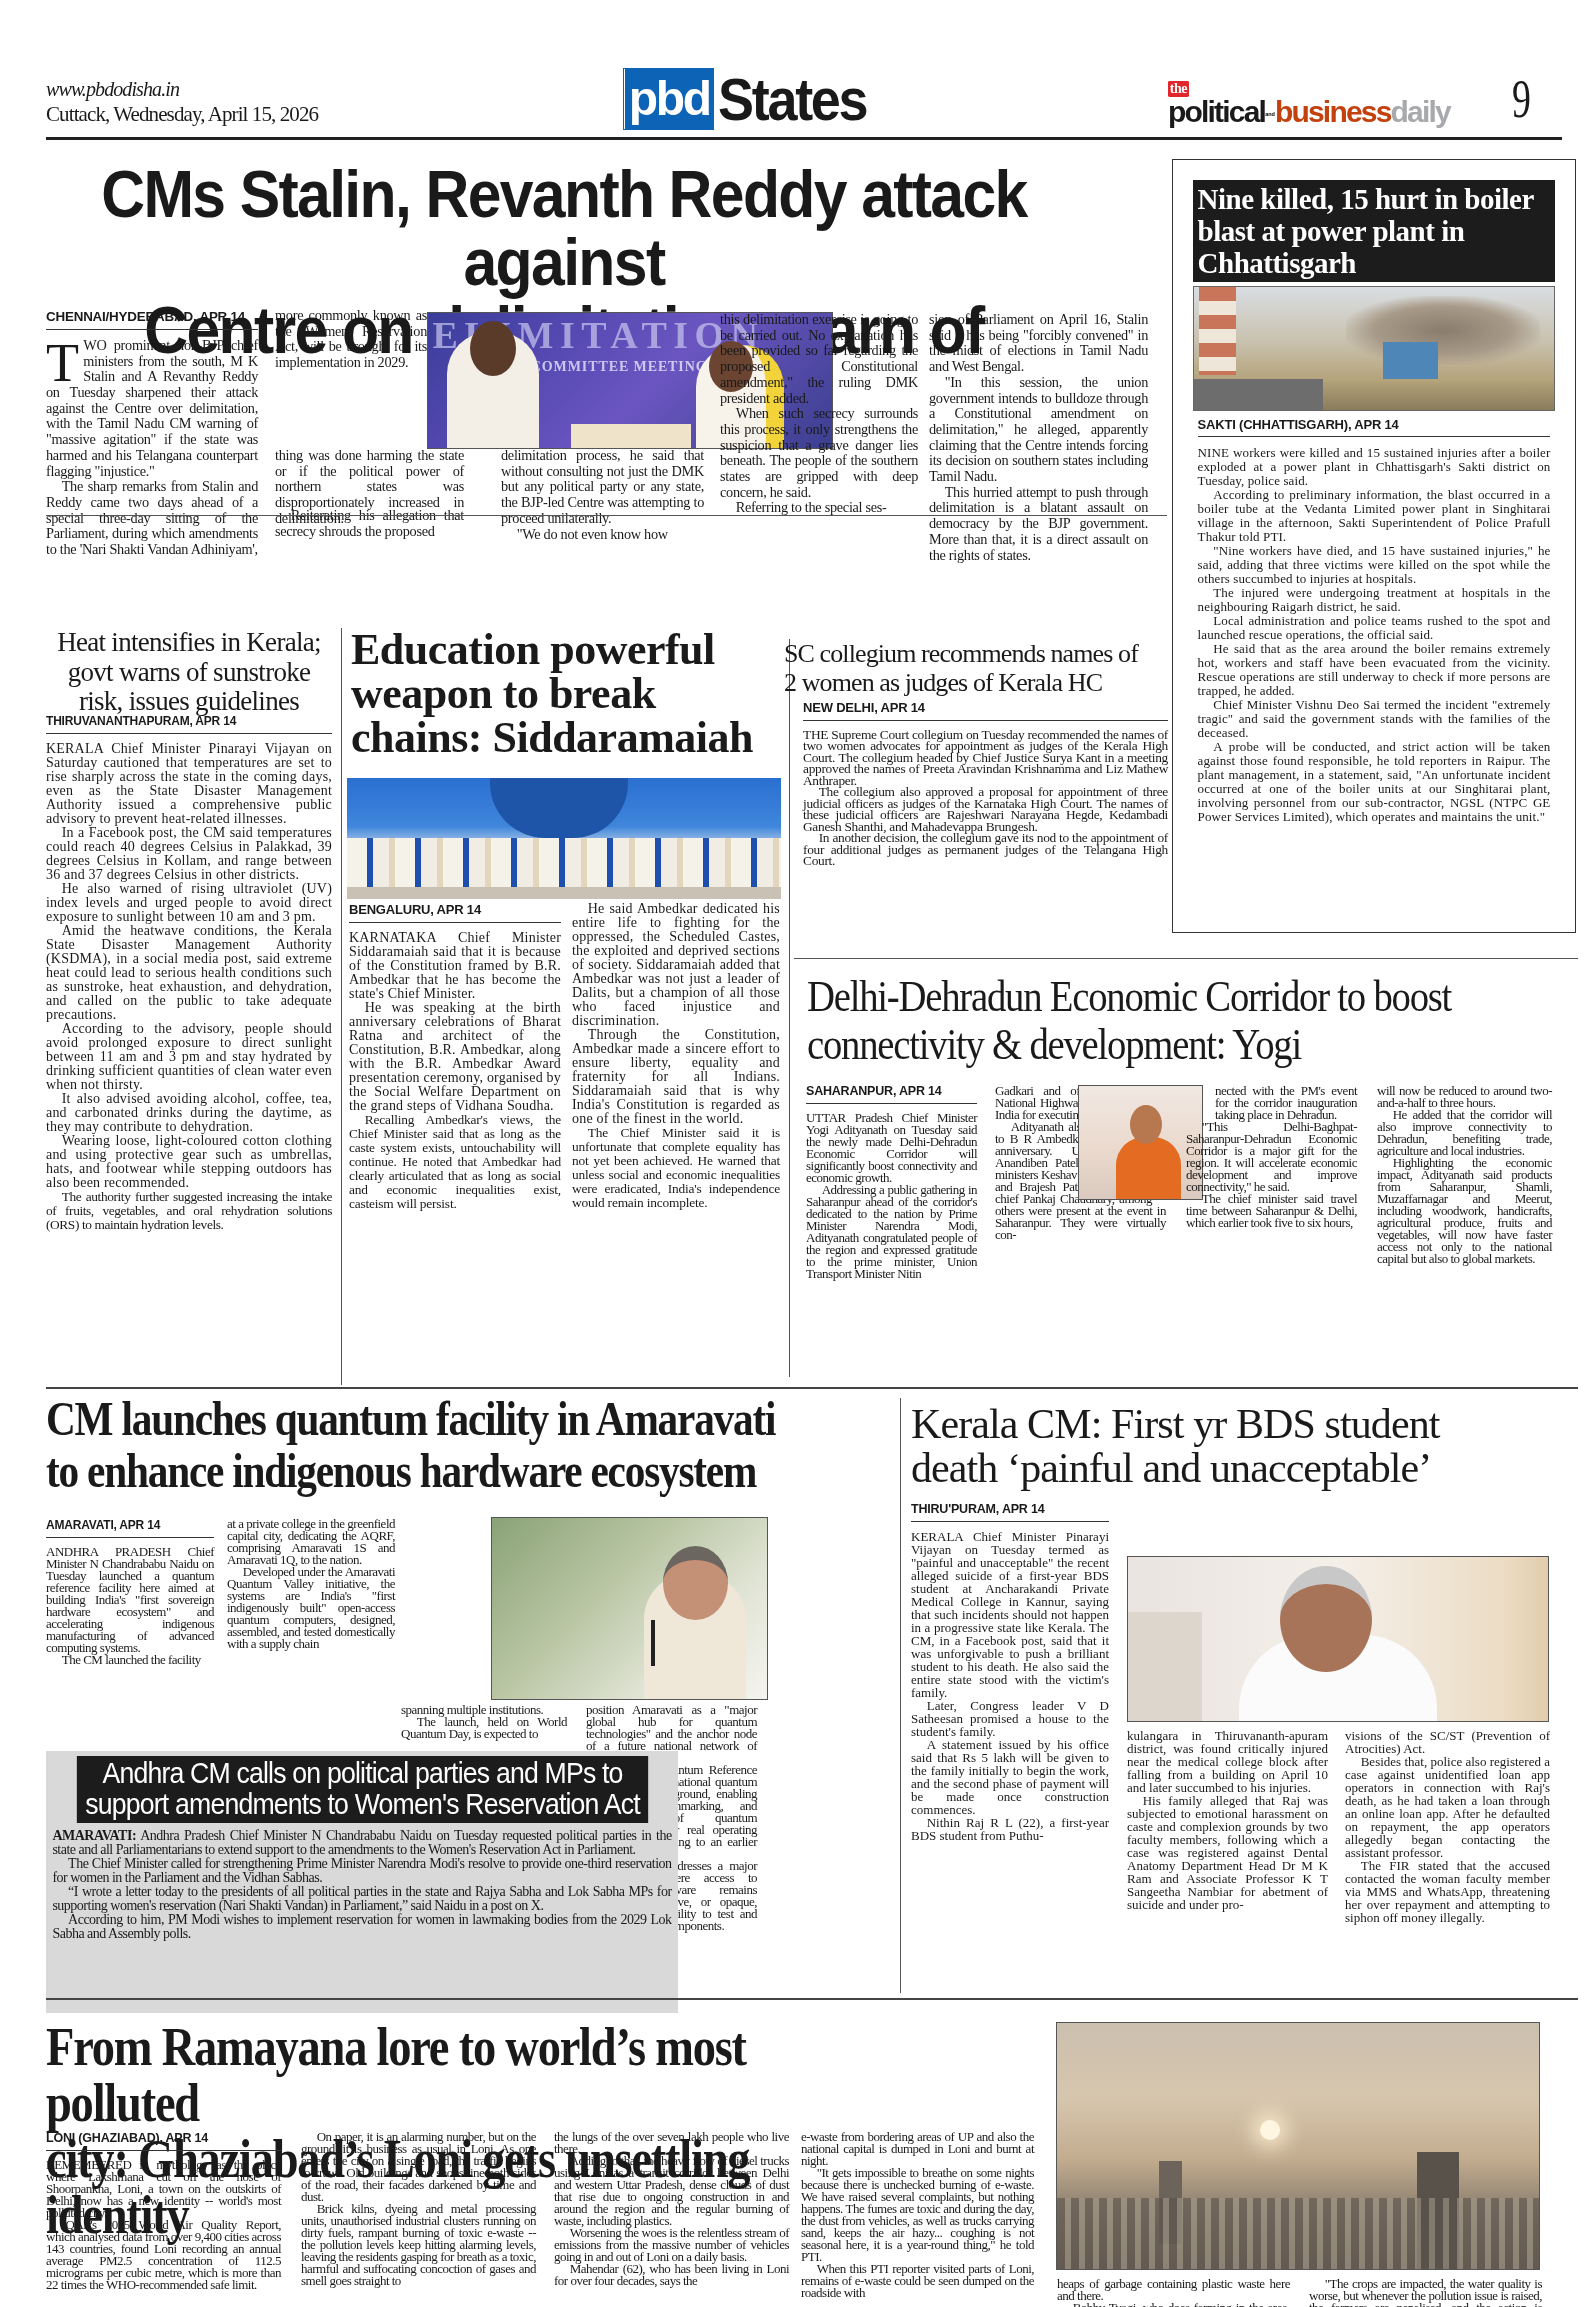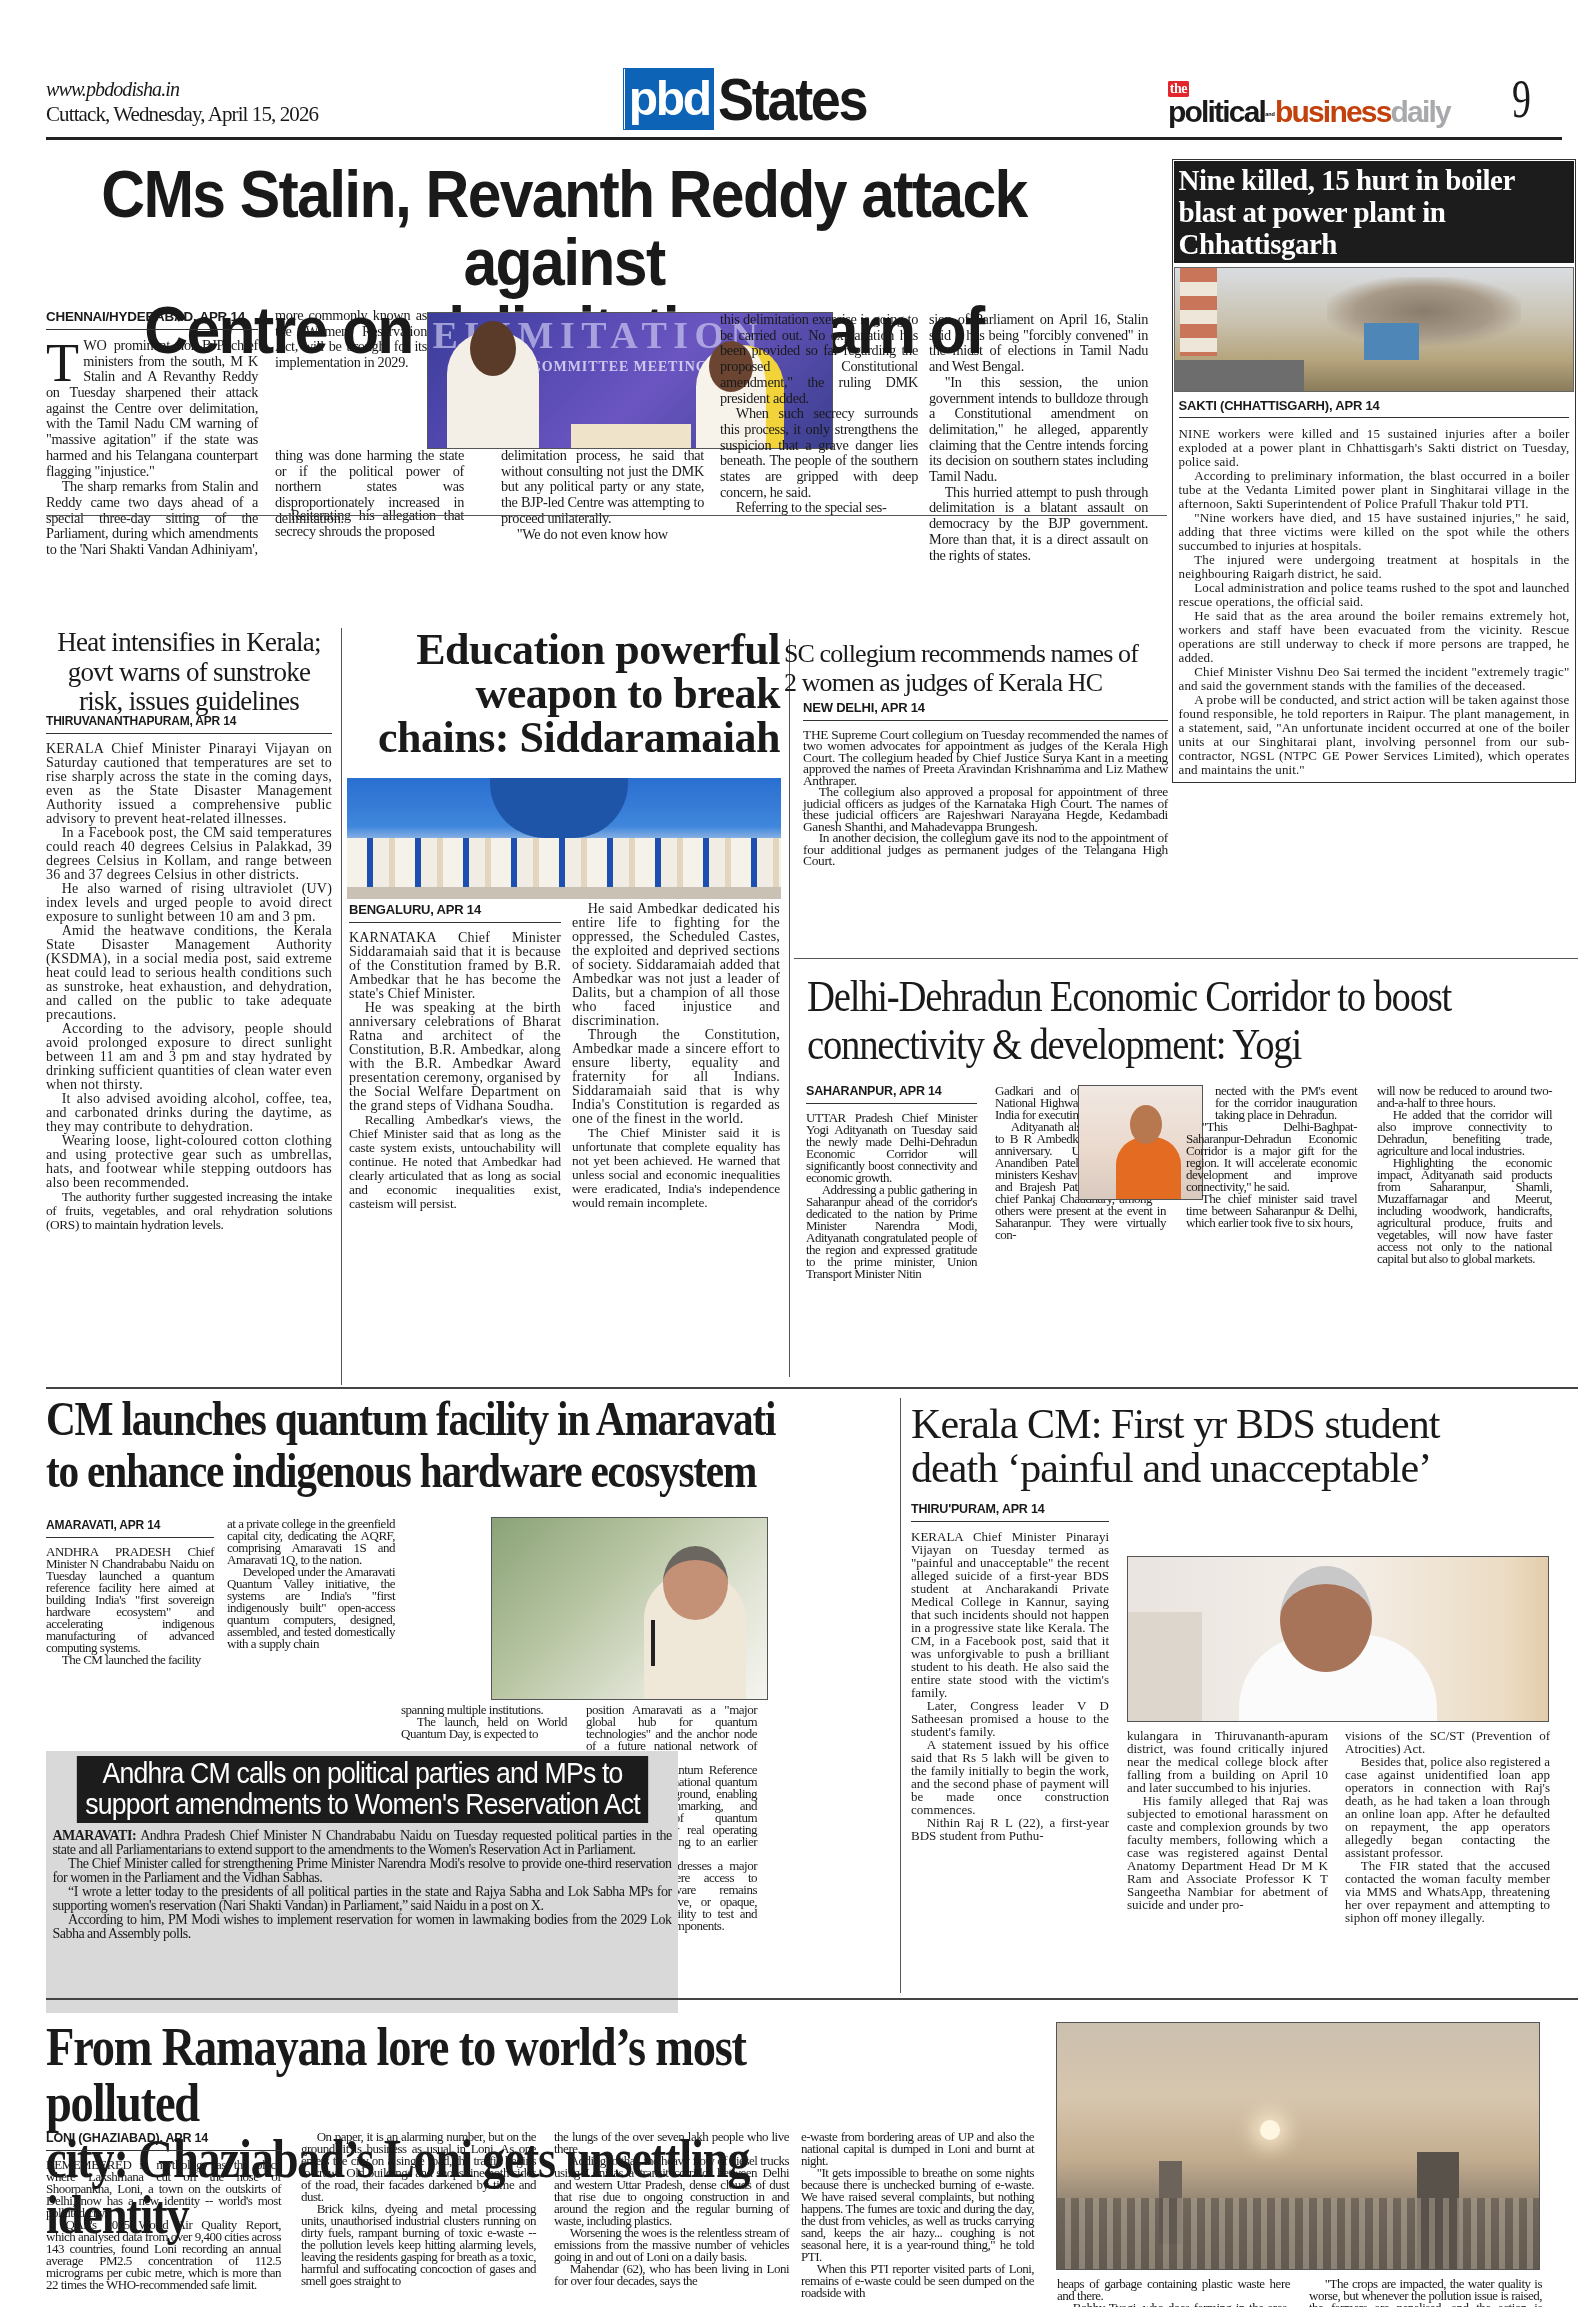--- a/index.html
+++ b/index.html
@@ -89,21 +89,21 @@
   <p>Referring to the special ses-</p>
 </div>
 <div class="col body serif tight" style="left:929px;top:312px;width:219px">
   <p class="first">sion of Parliament on April 16, Stalin said it has being "forcibly convened" in the midst of elections in Tamil Nadu and West Bengal.</p>
   <p>"In this session, the union government intends to bulldoze through a Constitutional amendment on delimitation," he alleged, apparently claiming that the Centre intends forcing its decision on southern states including Tamil Nadu.</p>
   <p>This hurried attempt to push through delimitation is a blatant assault on democracy by the BJP government. More than that, it is a direct assault on the rights of states.</p>
 </div>
 
 <div class="hr" style="left:46px;top:514px;width:1121px;height:1.4px;background:#555;top:515px"></div>
 
-<div class="abs" style="left:1172px;top:159px;width:404px;height:624px;border:1.4px solid #333;padding:1px">
+<div class="abs" style="left:1172px;top:159px;width:404px;height:774px;border:1.4px solid #333;padding:20px">
   <div class="blackhead sans" style="font-weight:bold;font-size:29px;line-height:32px;padding:2.8px 4.6px;letter-spacing:-0.5px;text-align:left">Nine killed, 15 hurt in boiler blast at power plant in Chhattisgarh</div>
   <div style="margin-top:4.6px;height:125px;border:0.9px solid #666;position:relative;overflow:hidden;background:linear-gradient(180deg,#d9dde2 0%,#c9c1ae 45%,#b5a47c 75%,#8a7c5b 100%)" aria-label="Smoke rising from power plant after boiler blast">
     <div style="position:absolute;left:4.6px;top:0;width:37px;height:88px;background:repeating-linear-gradient(180deg,#c8755a 0 14px,#efe6da 14px 28px)"></div>
     <div style="position:absolute;left:152px;top:9.2px;width:194px;height:69px;background:radial-gradient(ellipse at center,#8a7c6c 0%,#a89a88 50%,rgba(200,190,175,0) 75%)"></div>
     <div style="position:absolute;left:189px;top:55px;width:55px;height:37px;background:#4e86b8"></div>
     <div style="position:absolute;left:0;top:92px;width:129px;height:32px;background:#6d6d6d"></div>
   </div>
   <div class="dateline sans" style="margin-top:5.5px;margin-left:4.6px;margin-right:4.6px;font-size:13px">SAKTI (CHHATTISGARH), APR 14</div>
   <div class="body serif" style="padding:0 4.6px;font-size:13px;line-height:14px;letter-spacing:0.1px">
     <p class="first">NINE workers were killed and 15 sustained injuries after a boiler exploded at a power plant in Chhattisgarh's Sakti district on Tuesday, police said.</p>
@@ -126,21 +126,21 @@
     <p>He also warned of rising ultraviolet (UV) index levels and urged people to avoid direct exposure to sunlight between 10 am and 3 pm.</p>
     <p>Amid the heatwave conditions, the Kerala State Disaster Management Authority (KSDMA), in a social media post, said extreme heat could lead to serious health conditions such as sunstroke, heat exhaustion, and dehydration, and called on the public to take adequate precautions.</p>
     <p>According to the advisory, people should avoid prolonged exposure to direct sunlight between 11 am and 3 pm and stay hydrated by drinking sufficient quantities of clean water even when not thirsty.</p>
     <p>It also advised avoiding alcohol, coffee, tea, and carbonated drinks during the daytime, as they may contribute to dehydration.</p>
     <p>Wearing loose, light-coloured cotton clothing and using protective gear such as umbrellas, hats, and footwear while stepping outdoors has also been recommended.</p>
     <p style="font-size:13.4px;letter-spacing:-0.4px">The authority further suggested increasing the intake of fruits, vegetables, and oral rehydration solutions (ORS) to maintain hydration levels.</p>
   </div>
 </div>
 <div class="vr" style="left:341px;top:628px;height:757px"></div>
 
-<div class="abs serif" style="left:351px;top:628px;width:429px;font-weight:bold;font-size:44px;line-height:44px;text-align:right;letter-spacing:-0.5px">Education powerful weapon to break chains: Siddaramaiah</div>
+<div class="abs serif" style="left:351px;top:628px;width:429px;font-weight:bold;font-size:44px;line-height:44px;text-align:left;letter-spacing:-0.5px">Education powerful weapon to break chains: Siddaramaiah</div>
 <div class="photo" style="left:347px;top:778px;width:434px;height:121px;border:none;background:linear-gradient(180deg,#2a6fd0 0%,#3f86dc 40%,#d0dbe8 60%,#f3f3f3 100%)" aria-label="Leaders taking oath on the steps with Ambedkar portrait backdrop">
   <div style="position:absolute;left:143px;top:0;width:138px;height:60px;background:#1f55a8;border-radius:0 0 55px 55px"></div>
   <div style="position:absolute;left:0;top:60px;width:434px;height:51px;background:repeating-linear-gradient(90deg,#f5f2ea 0 20px,#1d4fb0 20px 26px,#f1ede4 26px 42px,#e3d6bf 42px 48px)"></div>
   <div style="position:absolute;left:0;top:109px;width:434px;height:12px;background:#c9c2b4"></div>
 </div>
 
 <div class="col" style="left:349px;top:902px;width:212px">
   <div class="dateline sans" style="font-size:13px">BENGALURU, APR 14</div>
   <div class="body serif" style="font-size:14px;line-height:14px;letter-spacing:0.2px">
     <p class="first">KARNATAKA Chief Minister Siddaramaiah said that it is because of the Constitution framed by B.R. Ambedkar that he has become the state's Chief Minister.</p>

